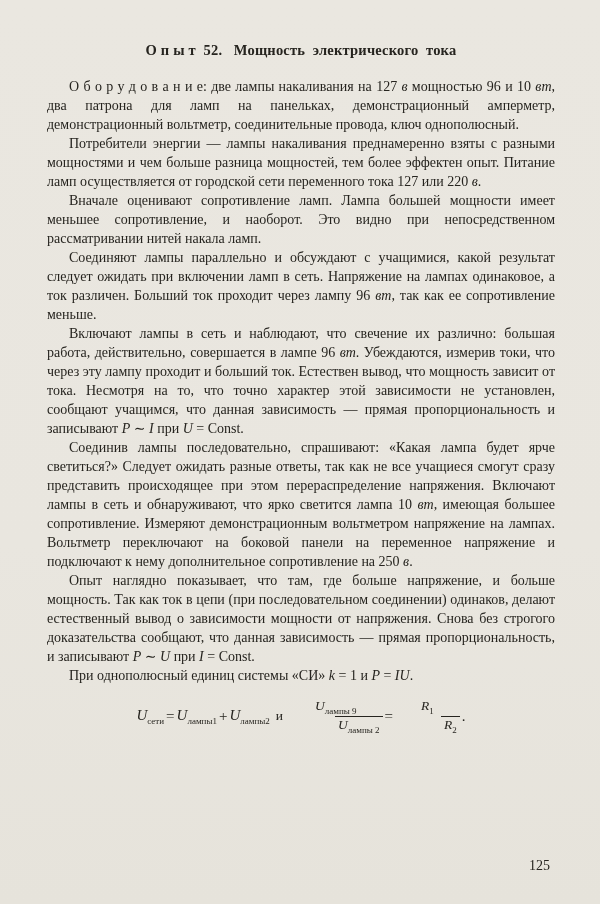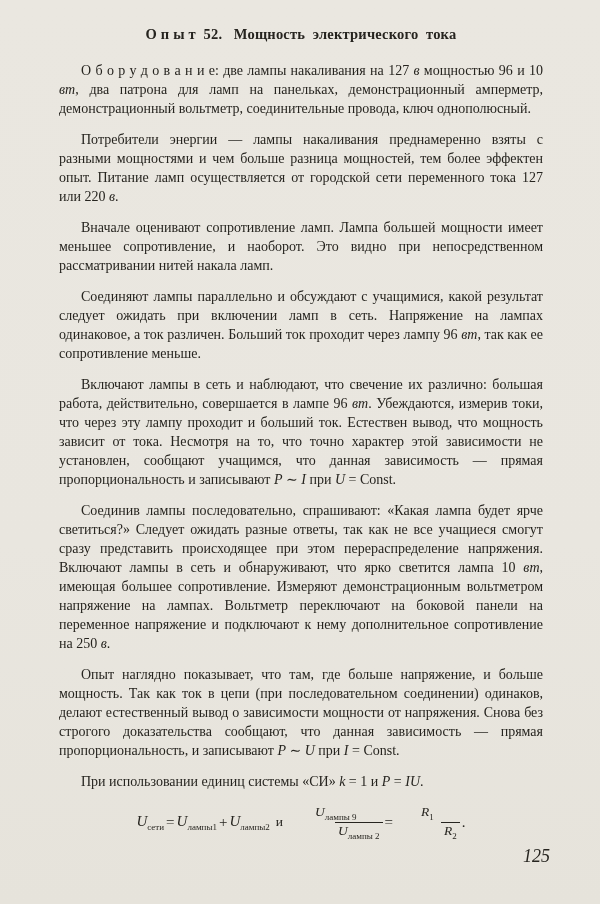--- a/index.html
+++ b/index.html
@@ -7,34 +7,34 @@
     width: 600px; height: 904px;
     background: #e9e6df;
     font-family: "Liberation Serif", "DejaVu Serif", serif;
     color: #26241f;
     position: relative;
     overflow: hidden;
   }
   .page {
     box-sizing: border-box;
     width: 600px; height: 904px;
-    padding: 26px 45px 0 47px;
+    padding: 42px 45px 0 47px;
     position: relative;
     background: linear-gradient(180deg, #eae7e0 0%, #e9e6df 60%, #e6e3db 100%);
   }
   .title {
     text-align: center;
     font-weight: bold;
     font-size: 14.5px;
     letter-spacing: 0.2px;
     margin-bottom: 18px;
     white-space: pre-wrap;
   }
   .body-text p.para {
-    margin: 12px;
+    margin: 0;
     text-indent: 22px;
     font-size: 14px;
     line-height: 19px;
     text-align: justify;
     hyphens: auto;
   }
   .it { font-style: italic; }
   .formula {
     display: flex;
     justify-content: center;
@@ -57,41 +57,40 @@
     align-items: center;
     line-height: 1.15;
     font-size: 13.5px;
     vertical-align: middle;
   }
   .frac .num, .frac .den { padding: 0 3px; white-space: nowrap; }
   .frac .den { border-top: 1px solid #26241f; margin-left: 46px; }
   .page-number {
     position: absolute;
     right: 50px;
-    bottom: 37px;
-    font-size: 18px;
-    font-style: italic;
+    bottom: 30px;
+    font-size: 14px;
   }
 </style>
 </head>
 <body>
 
 <div class="page">
 
   <div class="title">О п ы т  52.&nbsp;&nbsp; Мощность  электрического  тока</div>
 
   <div class="body-text">
       <p class="para"><span>О б о р у д о в а н и е:  две лампы накаливания на 127 </span><span class="it">в</span><span> мощностью 96 и 10 </span><span class="it">вт</span><span>, два патрона для ламп на панельках, демонстрационный амперметр, демонстрационный вольтметр, соединительные провода, ключ однополюсный.</span></p>
       <p class="para"><span>Потребители энергии — лампы накаливания преднамеренно взяты с разными мощностями и чем больше разница мощностей, тем более эффектен опыт. Питание ламп осуществляется от городской сети переменного тока 127 или 220 </span><span class="it">в</span><span>.</span></p>
       <p class="para"><span>Вначале оценивают сопротивление ламп. Лампа большей мощности имеет меньшее сопротивление, и наоборот. Это видно при непосредственном рассматривании нитей накала ламп.</span></p>
       <p class="para"><span>Соединяют лампы параллельно и обсуждают с учащимися, какой результат следует ожидать при включении ламп в сеть. Напряжение на лампах одинаковое, а ток различен. Больший ток проходит через лампу 96 </span><span class="it">вт</span><span>, так как ее сопротивление меньше.</span></p>
       <p class="para"><span>Включают лампы в сеть и наблюдают, что свечение их различно: большая работа, действительно, совершается в лампе 96 </span><span class="it">вт</span><span>. Убеждаются, измерив токи, что через эту лампу проходит и больший ток. Естествен вывод, что мощность зависит от тока. Несмотря на то, что точно характер этой зависимости не установлен, сообщают учащимся, что данная зависимость — прямая пропорциональность и записывают </span><span class="it">P</span><span> ∼ </span><span class="it">I</span><span> при </span><span class="it">U</span><span> = Const.</span></p>
       <p class="para"><span>Соединив лампы последовательно, спрашивают: «Какая лампа будет ярче светиться?» Следует ожидать разные ответы, так как не все учащиеся смогут сразу представить происходящее при этом перераспределение напряжения. Включают лампы в сеть и обнаруживают, что ярко светится лампа 10 </span><span class="it">вт</span><span>, имеющая большее сопротивление. Измеряют демонстрационным вольтметром напряжение на лампах. Вольтметр переключают на боковой панели на переменное напряжение и подключают к нему дополнительное сопротивление на 250 </span><span class="it">в</span><span>.</span></p>
       <p class="para"><span>Опыт наглядно показывает, что там, где больше напряжение, и больше мощность. Так как ток в цепи (при последовательном соединении) одинаков, делают естественный вывод о зависимости мощности от напряжения. Снова без строгого доказательства сообщают, что данная зависимость — прямая пропорциональность, и записывают </span><span class="it">P</span><span> ∼ </span><span class="it">U</span><span> при </span><span class="it">I</span><span> = Const.</span></p>
-      <p class="para"><span>При использовании единиц системы «СИ» </span><span class="it">k</span><span> = 1 и </span><span class="it">P</span><span> = </span><span class="it">IU</span><span>.</span></p>
+      <p class="para"><span>При однополюсный единиц системы «СИ» </span><span class="it">k</span><span> = 1 и </span><span class="it">P</span><span> = </span><span class="it">IU</span><span>.</span></p>
     </div>
 
   <div class="formula">
     <span><span>U</span><sub>сети</sub></span>
     <span class="up">=</span>
     <span><span>U</span><sub>лампы1</sub></span>
     <span class="up">+</span>
     <span><span>U</span><sub>лампы2</sub></span>
     <span class="up conj">и</span>
     <span class="frac">

